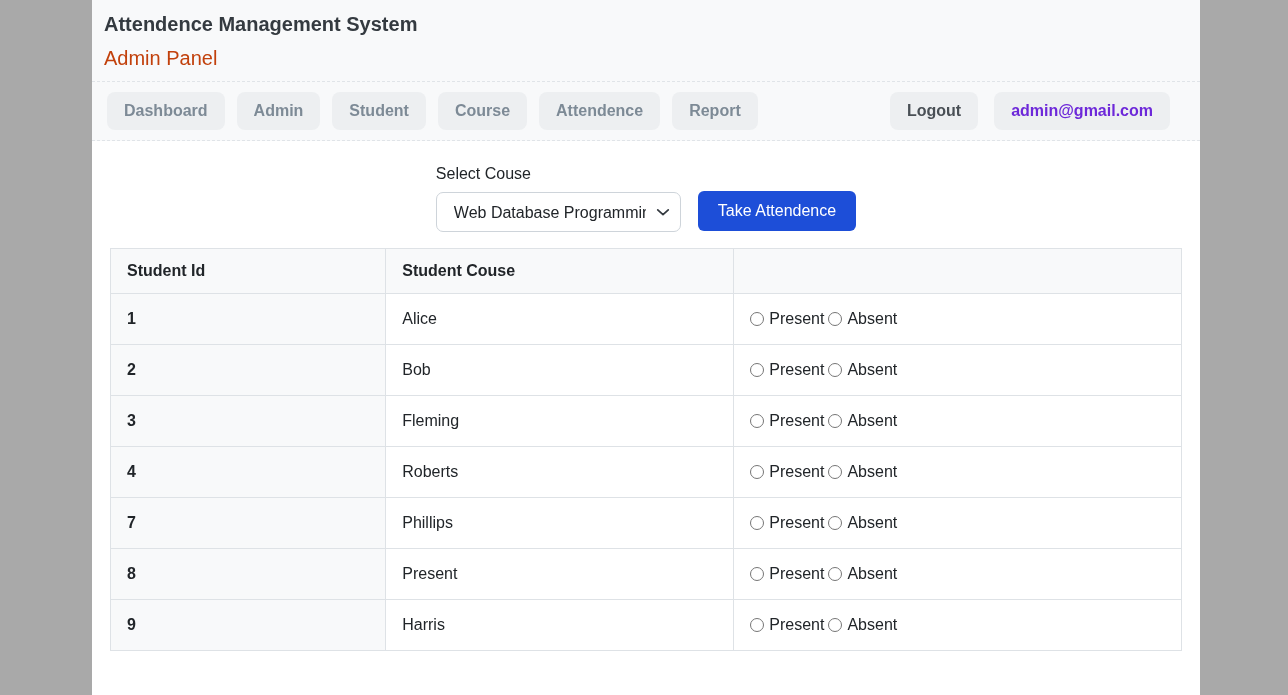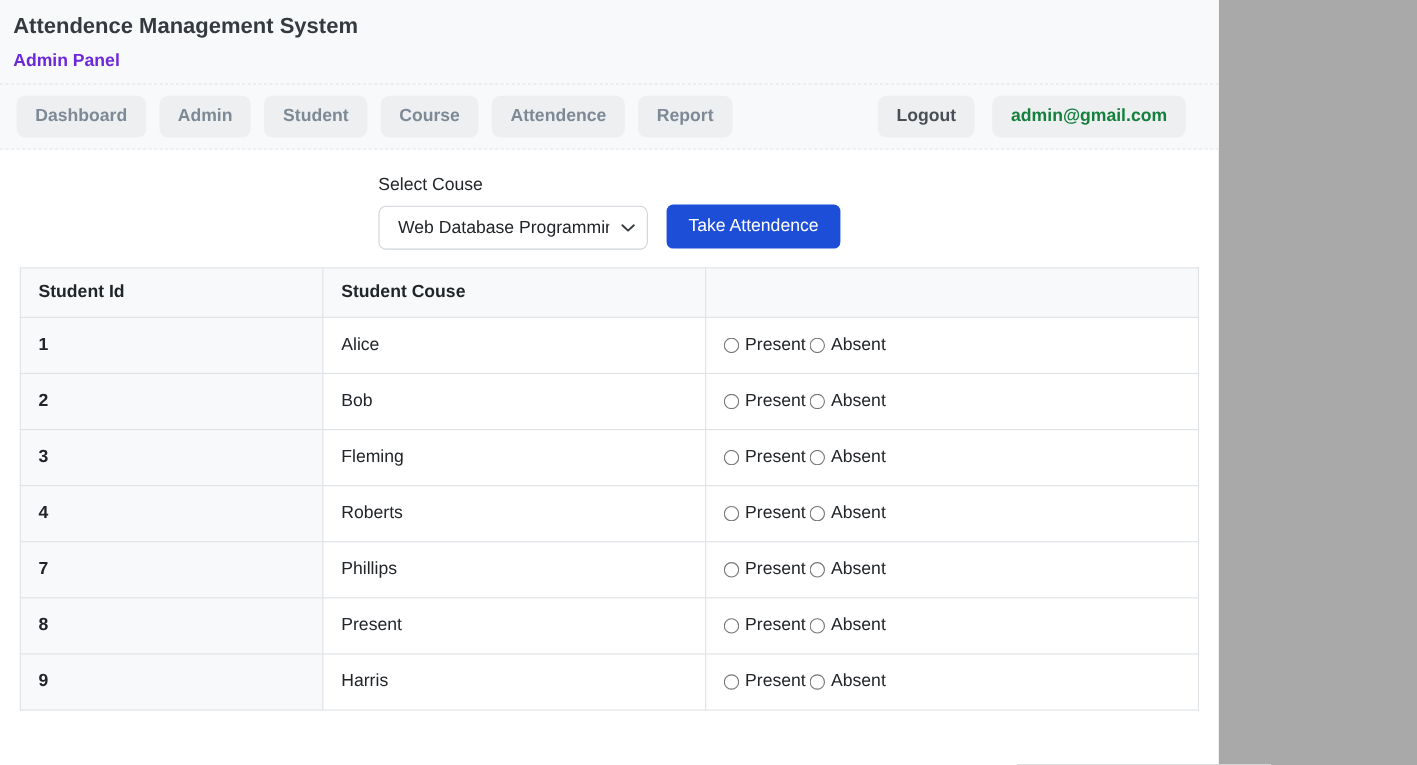--- a/index.html
+++ b/index.html
@@ -3,42 +3,43 @@
 <meta charset="utf-8">
 <style>
   * { box-sizing: border-box; margin: 0; padding: 0; }
   html, body { width: 1288px; height: 695px; overflow: hidden; }
   body {
     background: #a9a9a9;
     font-family: "Liberation Sans", sans-serif;
     color: #212529;
   }
   .page {
+    margin-left: 92px;
     width: 1108px;
     height: 695px;
     background: #ffffff;
     overflow: hidden;
   }
 
   
   .header {
     background: #f8f9fa;
     padding: 13px 16px 11px 12px;
     border-bottom: 1px dashed #e0e4e8;
   }
   .page-title {
     font-size: 20px;
     font-weight: bold;
     color: #343a40;
     margin-bottom: 11px;
   }
   .page-subtitle {
-    font-size: 16px;
-    font-weight: bold;
-    color: #6d28d9;
+    font-size: 20px;
+    font-weight: normal;
+    color: #c2410c;
   }
 
   
   .navbar {
     background: #f8f9fa;
     border-bottom: 1px dashed #e0e4e8;
     display: flex;
     align-items: center;
     gap: 12px;
     padding: 10px 30px 10px 15px;
@@ -50,21 +51,21 @@
     padding: 10px 17px;
     font-family: "Liberation Sans", sans-serif;
     font-size: 16px;
     font-weight: bold;
     color: #7d8a96;
     cursor: pointer;
     white-space: nowrap;
   }
   .nav-right { margin-left: auto; display: flex; gap: 16px; }
   .nav-btn.logout { color: #494f55; }
-  .nav-btn.email  { color: #15803d; cursor: default; }
+  .nav-btn.email  { color: #6d28d9; cursor: default; }
 
   
   .main { padding: 0 18px; }
   .form-row {
     display: flex;
     justify-content: center;
     align-items: flex-end;
     gap: 17px;
     padding-top: 24px;
     margin-bottom: 16px;

